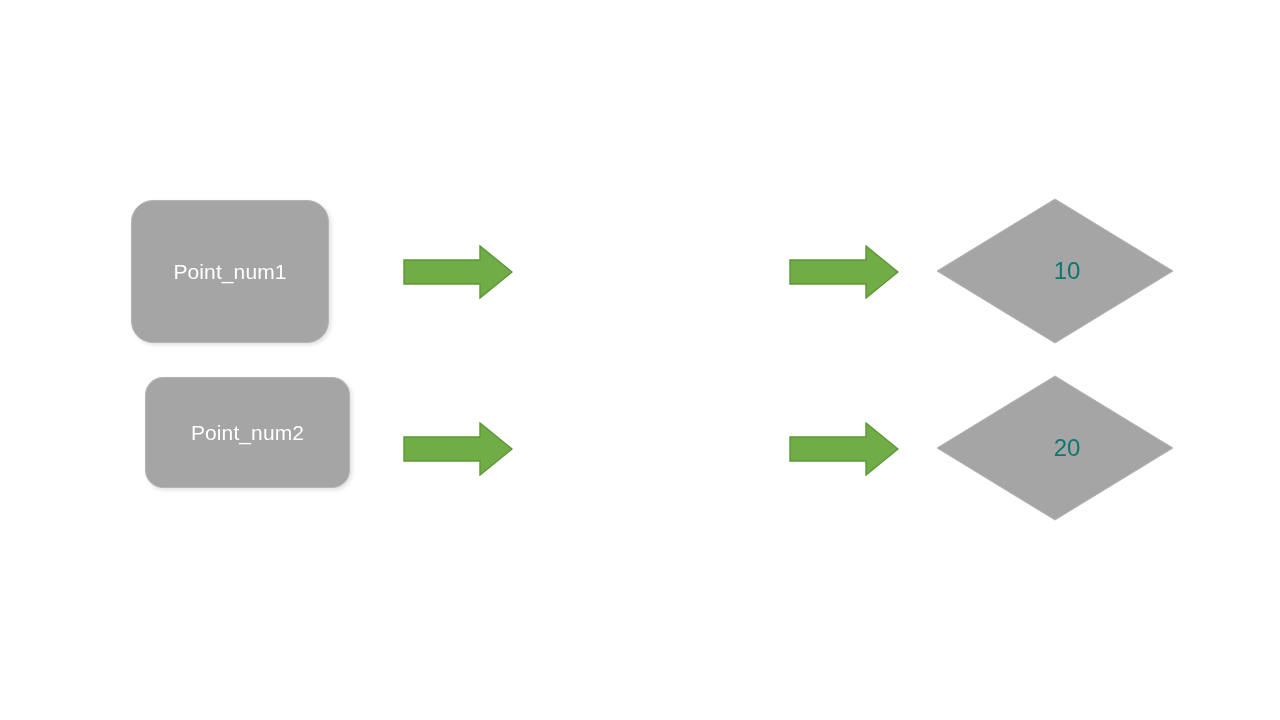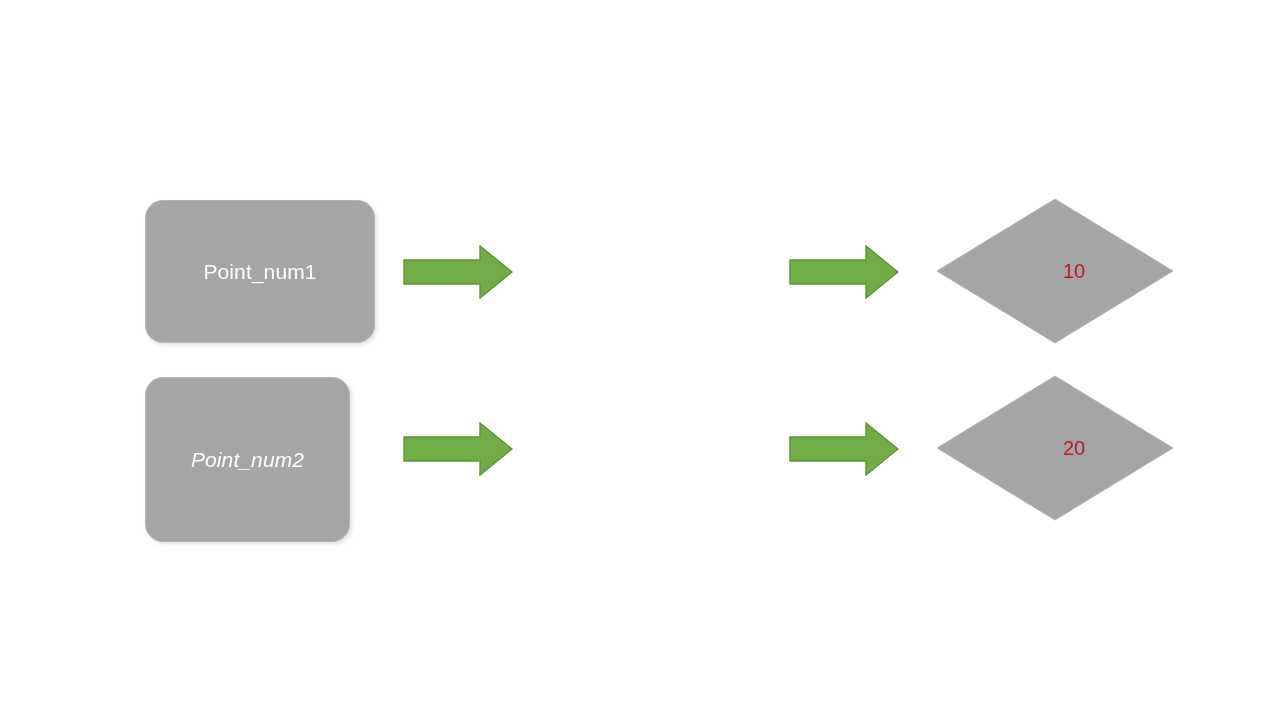--- a/index.html
+++ b/index.html
@@ -46,29 +46,29 @@
     position: absolute;
   }
   .node-diamond svg {
     position: absolute;
     left: 0;
     top: 0;
     display: block;
   }
   .node-diamond .node-label {
     position: absolute;
-    left: 12px;
+    left: 5px;
     top: 0;
     width: 100%;
     height: 100%;
     display: flex;
     align-items: center;
     justify-content: center;
-    color: #b91c1c;
-    font-size: 20px;
+    color: #0f766e;
+    font-size: 24px;
     font-weight: 400;
     line-height: 1;
     white-space: nowrap;
     
     padding-left: 14px;
     box-sizing: border-box;
   }
 
   
   .connector-arrow {
@@ -76,21 +76,21 @@
   }
   .connector-arrow svg {
     display: block;
   }
 </style>
 </head>
 <body>
 
 <div id="canvas">
 
-  <div class="node-box" style="left:145px; top:200px; width:230px; height:143px;">
+  <div class="node-box" style="left:131px; top:200px; width:198px; height:143px;border-radius:22px;">
     <span class="node-label">Point_num1</span>
   </div>
 
   <div class="connector-arrow" style="left:403px; top:245px; width:110px; height:54px;">
     <svg width="110" height="54" viewBox="0 0 110 54">
       <polygon points="1,15 77,15 77,1 109,27 77,53 77,39 1,39" fill="#70ad47" stroke="#5c9636" stroke-width="1.4" stroke-linejoin="miter"></polygon>
     </svg>
   </div>
 
 
@@ -100,21 +100,21 @@
     </svg>
   </div>
 
   <div class="node-diamond" style="left:936px; top:198px; width:238px; height:146px;">
     <svg width="238" height="146" viewBox="0 0 238 146">
       <polygon points="119,1 237,73 119,145 1,73" fill="#a5a5a5" stroke="#b4b4b4" stroke-width="1"></polygon>
     </svg>
     <span class="node-label">10</span>
   </div>
 
-  <div class="node-box" style="left:145px; top:377px; width:205px; height:165px;font-style:italic;">
+  <div class="node-box" style="left:145px; top:377px; width:205px; height:111px;">
     <span class="node-label">Point_num2</span>
   </div>
 
   <div class="connector-arrow" style="left:403px; top:422px; width:110px; height:54px;">
     <svg width="110" height="54" viewBox="0 0 110 54">
       <polygon points="1,15 77,15 77,1 109,27 77,53 77,39 1,39" fill="#70ad47" stroke="#5c9636" stroke-width="1.4" stroke-linejoin="miter"></polygon>
     </svg>
   </div>
 
 

